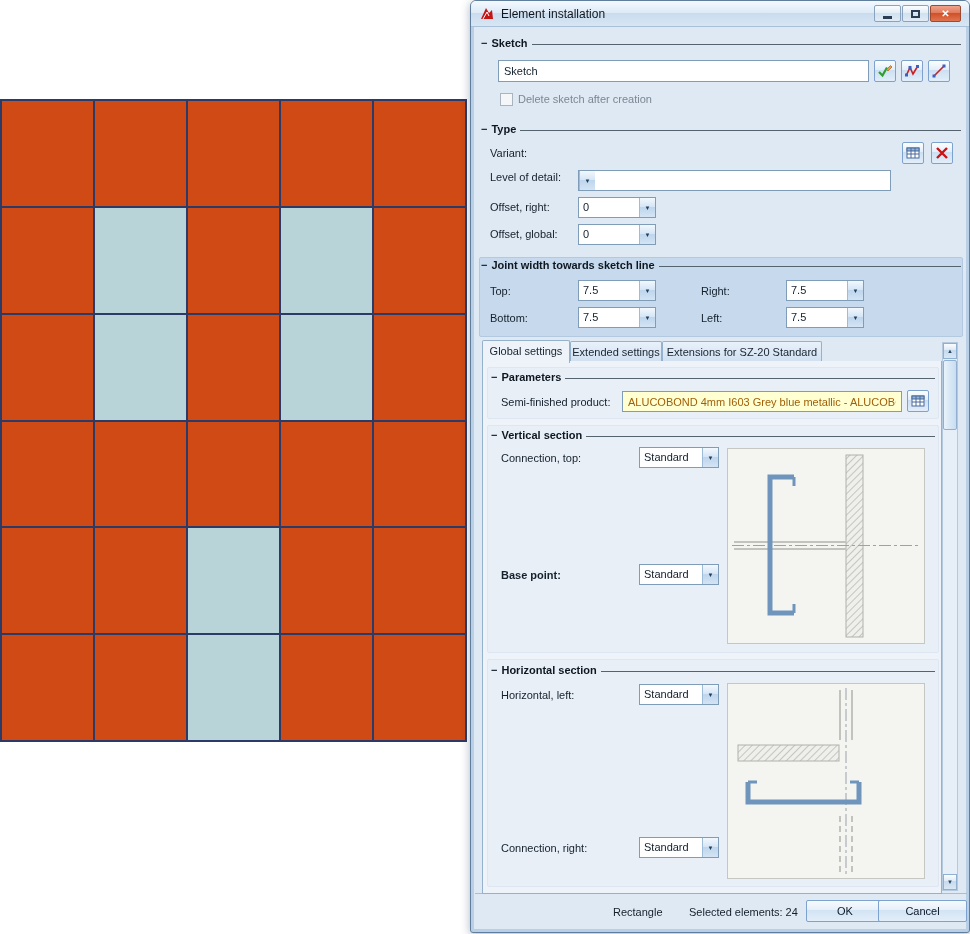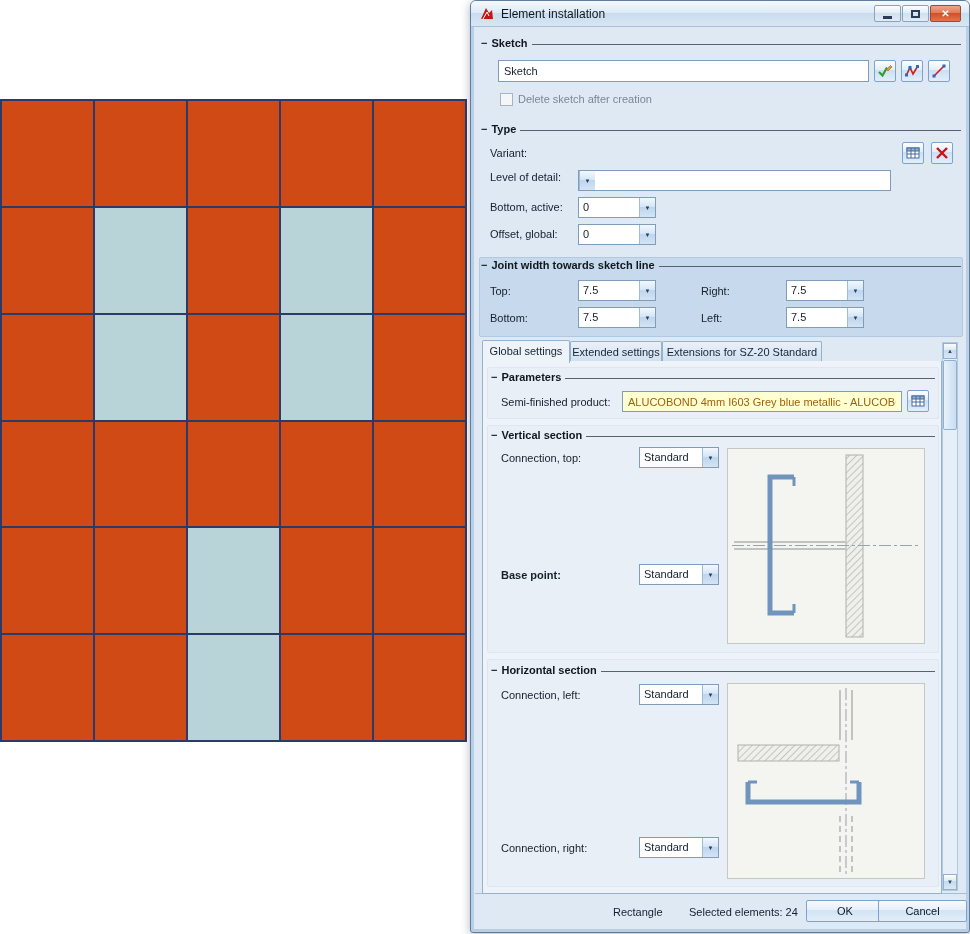--- a/index.html
+++ b/index.html
@@ -190,21 +190,21 @@
     <svg width="16" height="16" viewBox="0 0 16 16">
       <path d="M3 3 L13 13 M13 3 L3 13" stroke="#cc1212" stroke-width="2.4" fill="none"></path>
     </svg>
   </div>
 
   <span class="label" style="left:19px;top:170px;">Level of detail:</span>
   <div class="dd" style="left:107px;top:169px;width:313px;">
     <span class="dd-btn">▼</span>
   </div>
 
-  <span class="label" style="left:19px;top:200px;">Bottom, active:</span>
+  <span class="label" style="left:19px;top:200px;">Offset, right:</span>
   <div class="dd" style="left:107px;top:196px;width:78px;">
     <span class="dd-val">0</span>
     <span class="dd-btn">▼</span>
   </div>
 
   <span class="label" style="left:19px;top:227px;">Offset, global:</span>
   <div class="dd" style="left:107px;top:223px;width:78px;">
     <span class="dd-val">0</span>
     <span class="dd-btn">▼</span>
   </div>
@@ -291,21 +291,21 @@
     <div class="dd" style="left:156px;top:203px;width:80px;">
       <span class="dd-val">Standard</span>
       <span class="dd-btn">▼</span>
     </div>
 
     <div class="ghead" style="left:8px;top:303px;width:444px;">
       <span class="dash">−</span>
       <span class="gtitle">Horizontal section</span>
       <span class="rule"></span>
     </div>
-    <span class="label" style="left:18px;top:328px;">Connection, left:</span>
+    <span class="label" style="left:18px;top:328px;">Horizontal, left:</span>
     <div class="dd" style="left:156px;top:323px;width:80px;">
       <span class="dd-val">Standard</span>
       <span class="dd-btn">▼</span>
     </div>
     <div class="diagram" style="left:244px;top:322px;">
       <svg width="196" height="194" viewBox="0 0 196 194">
         <defs>
           <pattern id="hh" width="5" height="5" patternUnits="userSpaceOnUse" patternTransform="rotate(45)">
             <rect width="5" height="5" fill="#efefec"></rect>
             <line x1="0" y1="0" x2="0" y2="5" stroke="#a8a8a4" stroke-width="1.2"></line>

